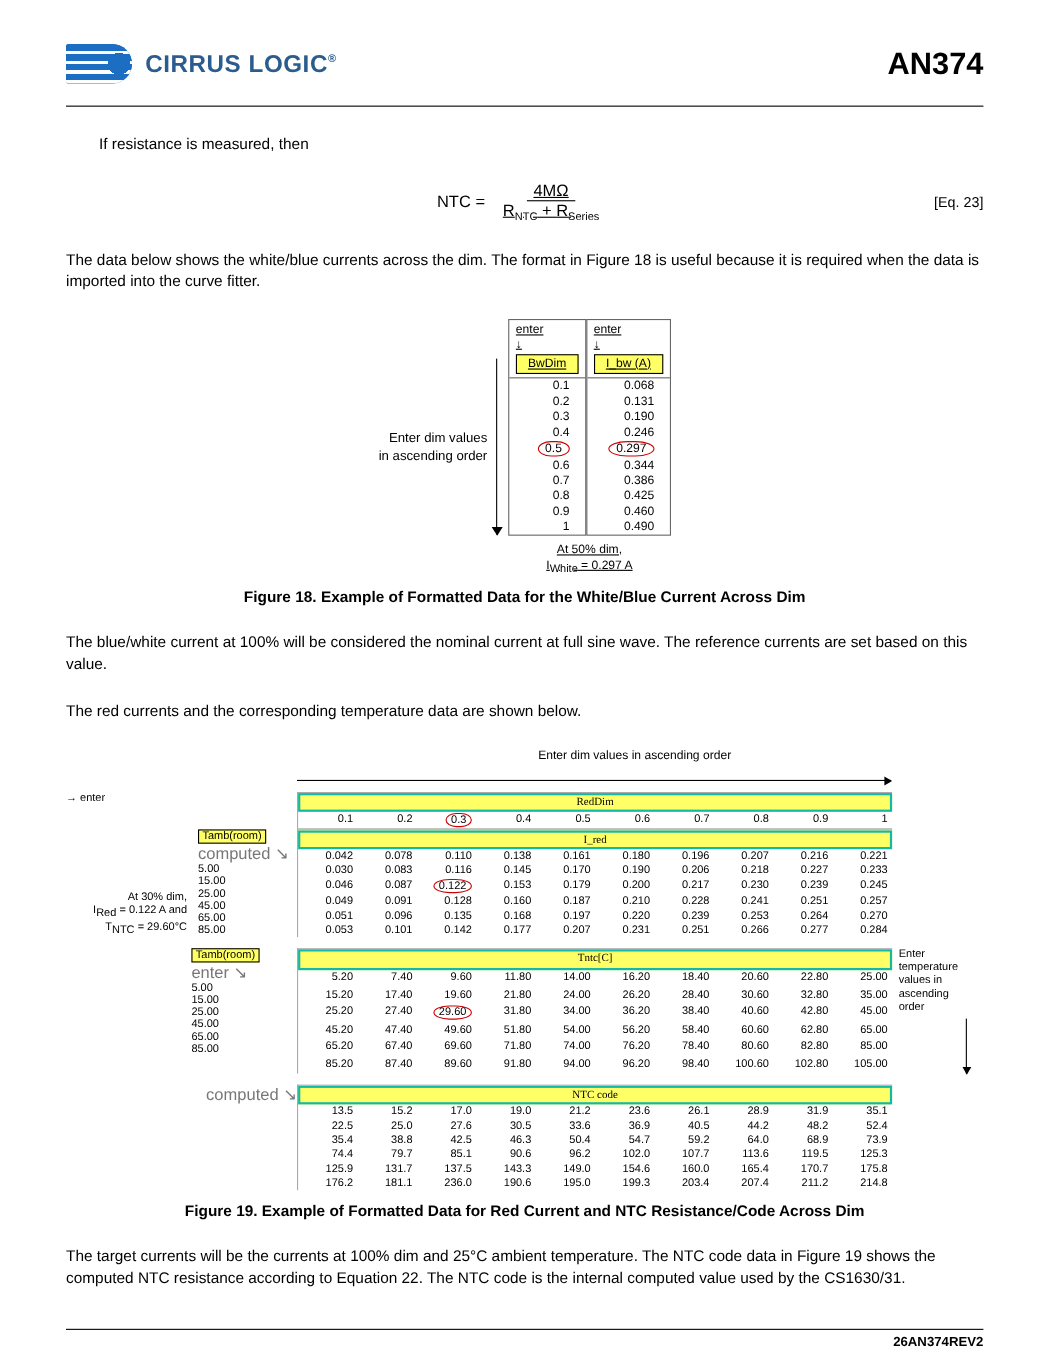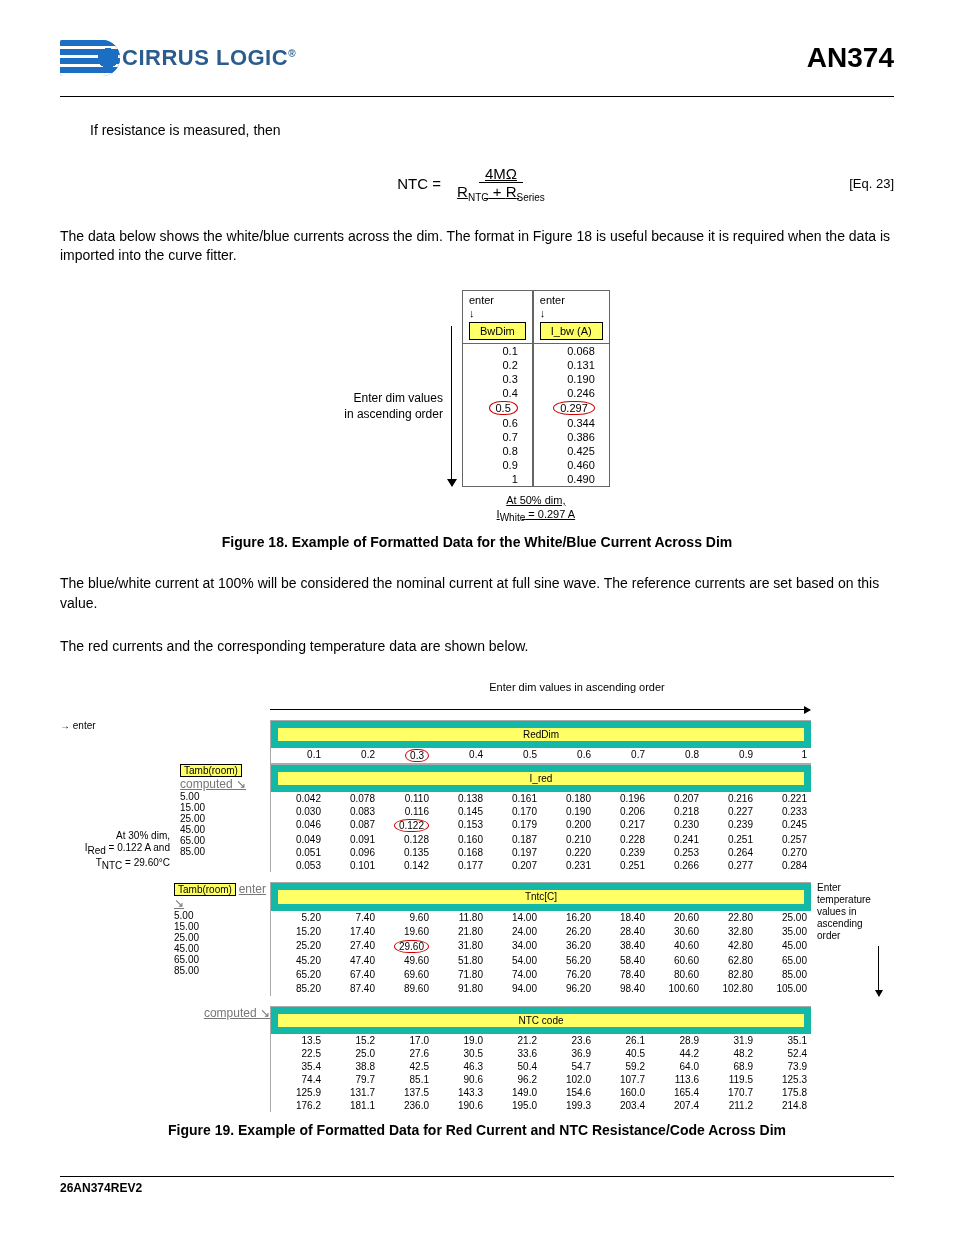--- a/index.html
+++ b/index.html
@@ -19,21 +19,21 @@
   }
   .header-row {
     display: flex;
     justify-content: space-between;
     align-items: center;
     margin-bottom: 20px;
   }
   .logo {
     display: flex;
     align-items: center;
-    gap: 2px;
+    gap: 12px;
   }
   .logo-mark {
     width: 60px;
     height: 36px;
     background: linear-gradient(180deg,#1b6ec2 0 33%,#1b6ec2 33% 66%,#1b6ec2 66% );
     border-radius: 4px 30px 30px 4px;
     position:relative;
     overflow:hidden;
   }
   .logo-mark::before{
@@ -92,21 +92,21 @@
     margin-right:8px;
     line-height:1.3;
   }
   .mini-table{
     border:1px solid #666;
     font-size:11px;
   }
   .mini-table .hdr{
     border-bottom:1px solid #666;
     padding:3px 6px;
-    display:flex;flex-direction:column;gap:1px;
+    display:flex;flex-direction:column;gap:1px;text-decoration:underline;
   }
   .mini-table .title-cell{
     background:#ffff66;
     border:1px solid #000;
     padding:2px 10px;
     font-weight:normal;
     margin-top:2px;
   }
   .mini-table .row{
     text-align:right;
@@ -145,55 +145,56 @@
     display:flex;
     flex-direction:column;
     justify-content:flex-start;
     font-size:10px;
   }
   .side-label .enter-right{text-align:left;padding-right:6px;}
   .tamb-col{
     width:70px;
   }
   .tamb-hdr{background:#ffff66;border:1px solid #000;padding:0 3px;display:inline-block;}
-  .tag{font-size:12px;color:#777;text-decoration:underline;}
+  .tag{font-size:15px;color:#777;}
   .grid{
     display:grid;
     grid-template-columns: repeat(10, 54px);
     border-top:1px solid #aaa;
     border-left:1px solid #aaa;
   }
   .grid .cell{
     text-align:right;
     padding:1px 4px;
     border-right:0px solid #ddd;
   }
   .grid .ch{
     border-bottom:1px solid #aaa;
   }
   .grid-hdr-label{
     grid-column:1 / -1;
     background:#ffff66;
-    border:7px solid #14b8a6;
+    border:2px solid #14b8a6;
     text-align:center;
     padding:1px 0;
     font-size:10px;
+    font-family:Liberation Serif, serif;
   }
   .side-note-right{
     width:70px;font-size:10px;padding-left:6px;line-height:1.2;
     display:flex;align-items:center;
   }
   .leftcallout{
     font-size:10px;line-height:1.2;text-align:right;padding-right:6px;
   }
   .footer{
     position:absolute;
-    bottom:40px;left:60px;right:60px;
+    bottom:8px;left:60px;right:60px;
     border-top:1px solid #000;
-    display:flex;justify-content:flex-start;
+    display:flex;justify-content:flex-end;
     font-size:12px;font-weight:bold;
     padding-top:4px;
   }
   .arrow-right-long{
     height:8px;border-top:1px solid #000;position:relative;margin:2px 0 2px 0;
   }
   .arrow-right-long::after{
     content:"";position:absolute;right:-1px;top:-4px;
     border-top:4px solid transparent;border-bottom:4px solid transparent;border-left:7px solid #000;
   }
@@ -564,18 +565,19 @@
           <div class="cell">207.4</div>
           <div class="cell">211.2</div>
           <div class="cell">214.8</div>
         </div>
       <div class="side-note-right"></div>
     </div>
   </div>
 
   <div class="fig-cap">Figure 19.  Example of Formatted Data for Red Current and NTC Resistance/Code Across Dim</div>
 
+  <p class="body-text">The target currents will be the currents at 100% dim and 25°C ambient temperature. The NTC code data in Figure 19 shows the computed NTC resistance according to Equation 22. The NTC code is the internal computed value used by the CS1630/31.</p>
 
   <div class="footer">
     <span>26</span>
     <span>AN374REV2</span>
   </div>
 </div>
 
 </body></html>

